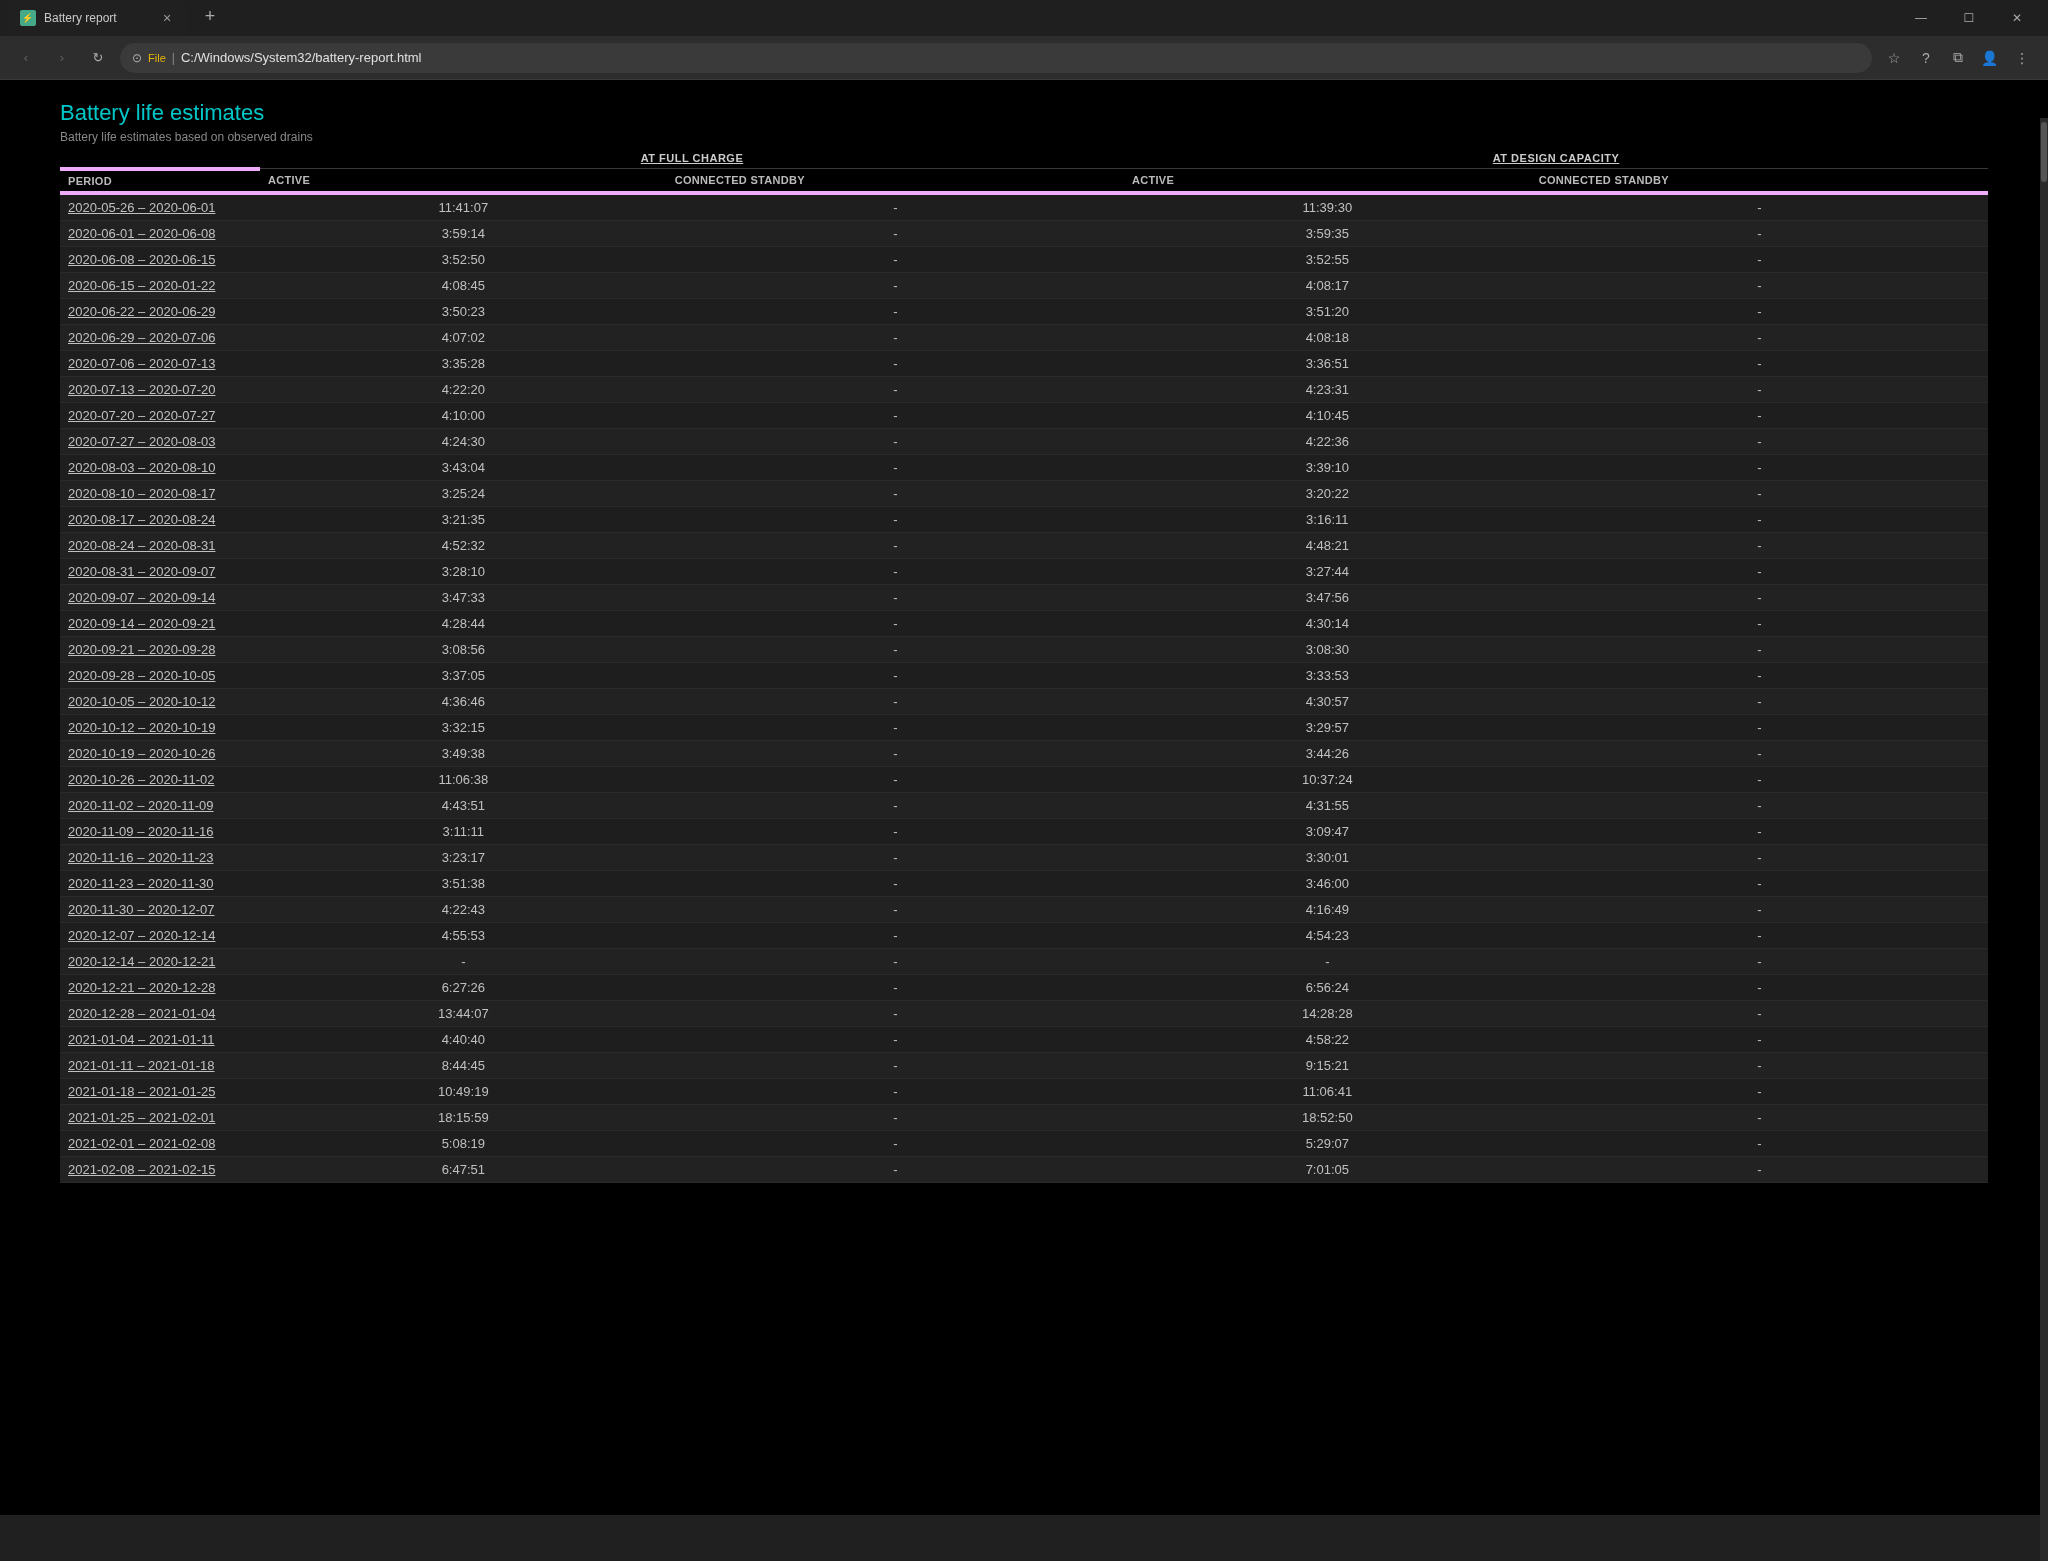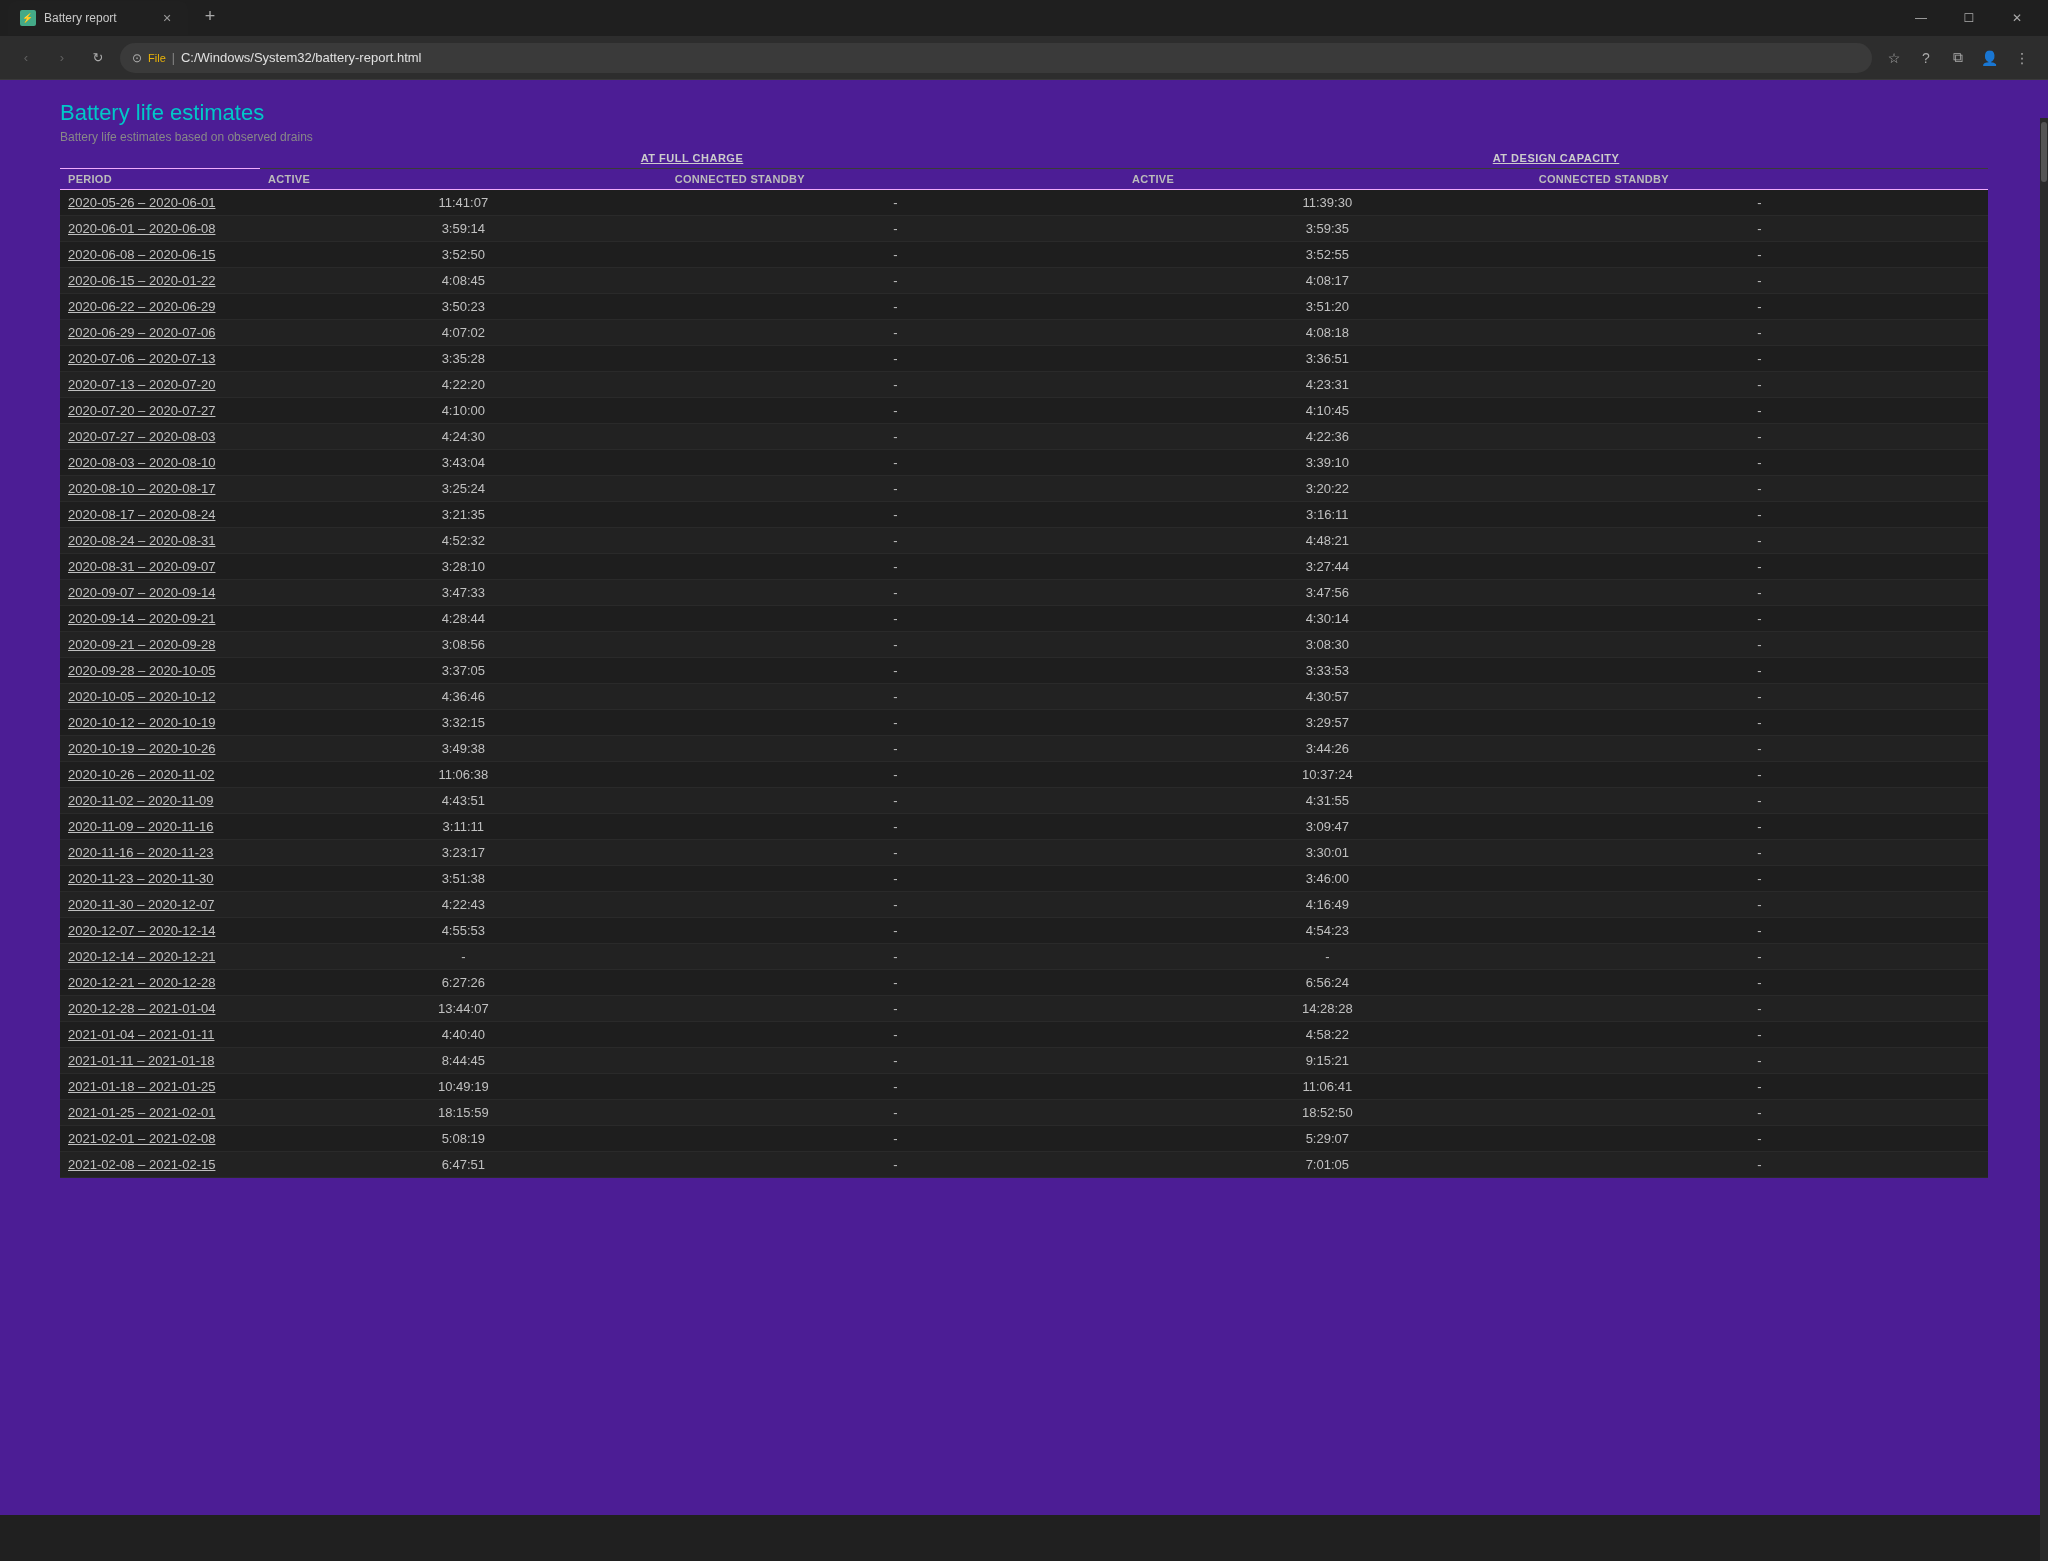--- a/index.html
+++ b/index.html
@@ -123,21 +123,21 @@
 
     .toolbar-icon {
       width: 28px; height: 28px;
       border-radius: 50%;
       display: flex; align-items: center; justify-content: center;
       color: #aaa; font-size: 14px; cursor: pointer;
     }
 
     
     .page-content {
-      background: #4c1d95;
+      background: #000000;
       padding: 20px 60px;
       height: calc(1561px - 36px - 38px - 44px - 8px);
       overflow-y: auto;
     }
 
     .page-title {
       color: #00c8c8;
       font-size: 22px;
       font-weight: 400;
       margin-bottom: 4px;
@@ -165,21 +165,21 @@
       border-bottom: 1px solid #3a3a3a;
       text-decoration: underline;
     }
 
     .col-header {
       color: #bbb;
       font-size: 11px;
       font-weight: 600;
       letter-spacing: 0.3px;
       padding: 4px 8px;
-      border-bottom: 1px solid #f0abfc;
+      border-bottom: 4px solid #f0abfc;
     }
 
     .col-header.period { text-align: left; min-width: 200px; }
     .col-header.value { text-align: left; min-width: 130px; margin-top: 48px; }
 
     .data-table td {
       padding: 5px 8px;
       border-bottom: 1px solid #2a2a2a;
       color: #c0c0c0;
     }

